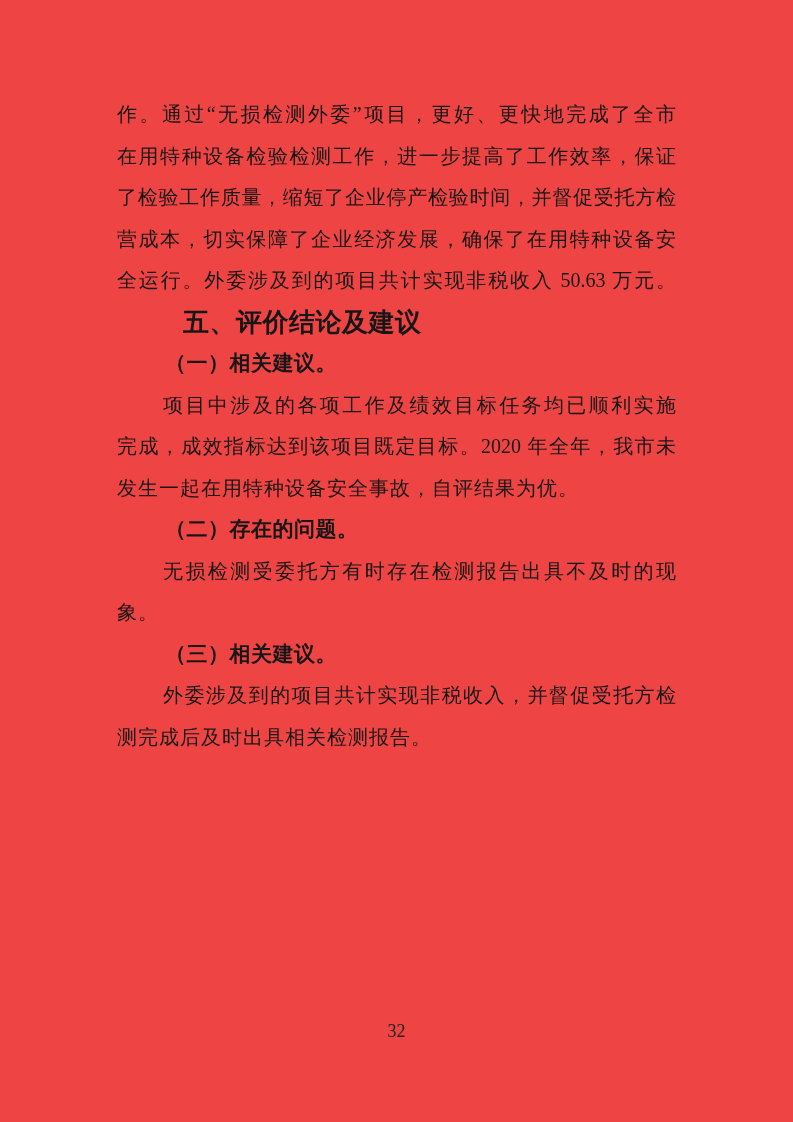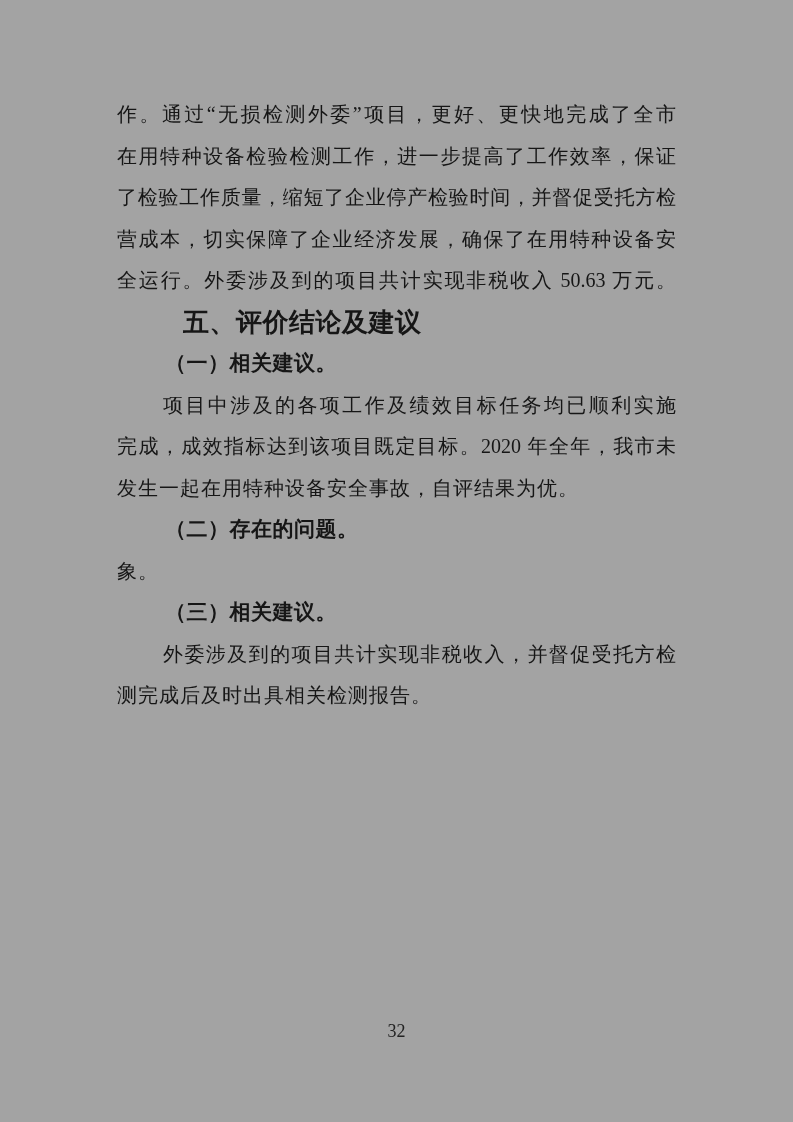--- a/index.html
+++ b/index.html
@@ -4,21 +4,21 @@
 <style>
   html, body {
     margin: 0;
     padding: 0;
     background: #ffffff;
   }
   .page {
     position: relative;
     width: 793px;
     height: 1122px;
-    background: #a3a3a3;
+    background: #ef4444;
     overflow: hidden;
     font-family: "Liberation Serif", "DejaVu Serif", serif;
     color: #161616;
   }
   .content {
     position: absolute;
     left: 117px;
     top: 94px;
     width: 559px;
   }
@@ -75,20 +75,21 @@
     <div class="ln j">在用特种设备检验检测工作，进一步提高了工作效率，保证</div>
     <div class="ln j">了检验工作质量，缩短了企业停产检验时间，并督促受托方检</div>
     <div class="ln j">营成本，切实保障了企业经济发展，确保了在用特种设备安</div>
     <div class="ln j">全运行。外委涉及到的项目共计实现非税收入 50.63 万元。</div>
     <div class="ln h1">五、评价结论及建议</div>
     <div class="ln h2">（一）相关建议。</div>
     <div class="ln j ind">项目中涉及的各项工作及绩效目标任务均已顺利实施</div>
     <div class="ln j">完成，成效指标达到该项目既定目标。2020 年全年，我市未</div>
     <div class="ln plain">发生一起在用特种设备安全事故，自评结果为优。</div>
     <div class="ln h2">（二）存在的问题。</div>
+    <div class="ln j ind">无损检测受委托方有时存在检测报告出具不及时的现</div>
     <div class="ln plain">象。</div>
     <div class="ln h2">（三）相关建议。</div>
     <div class="ln j ind">外委涉及到的项目共计实现非税收入，并督促受托方检</div>
     <div class="ln plain">测完成后及时出具相关检测报告。</div>
   </div>
 
   <div class="footer">
     <span>32</span>
   </div>
 </div>

